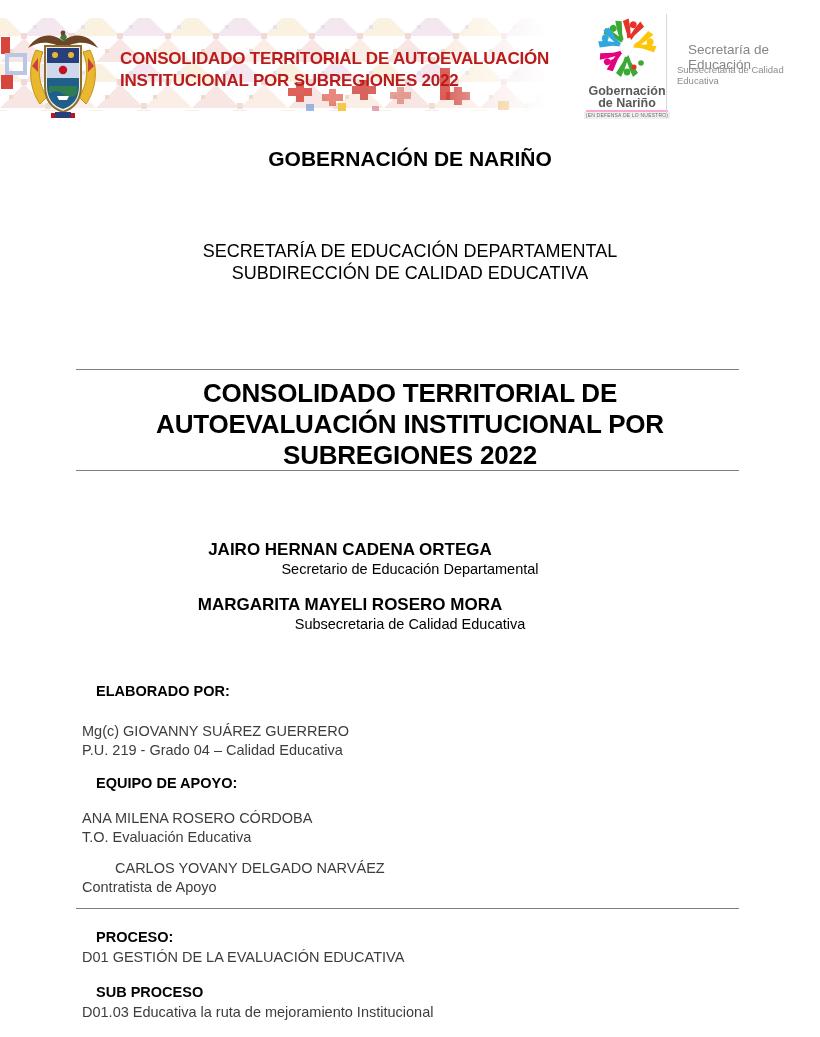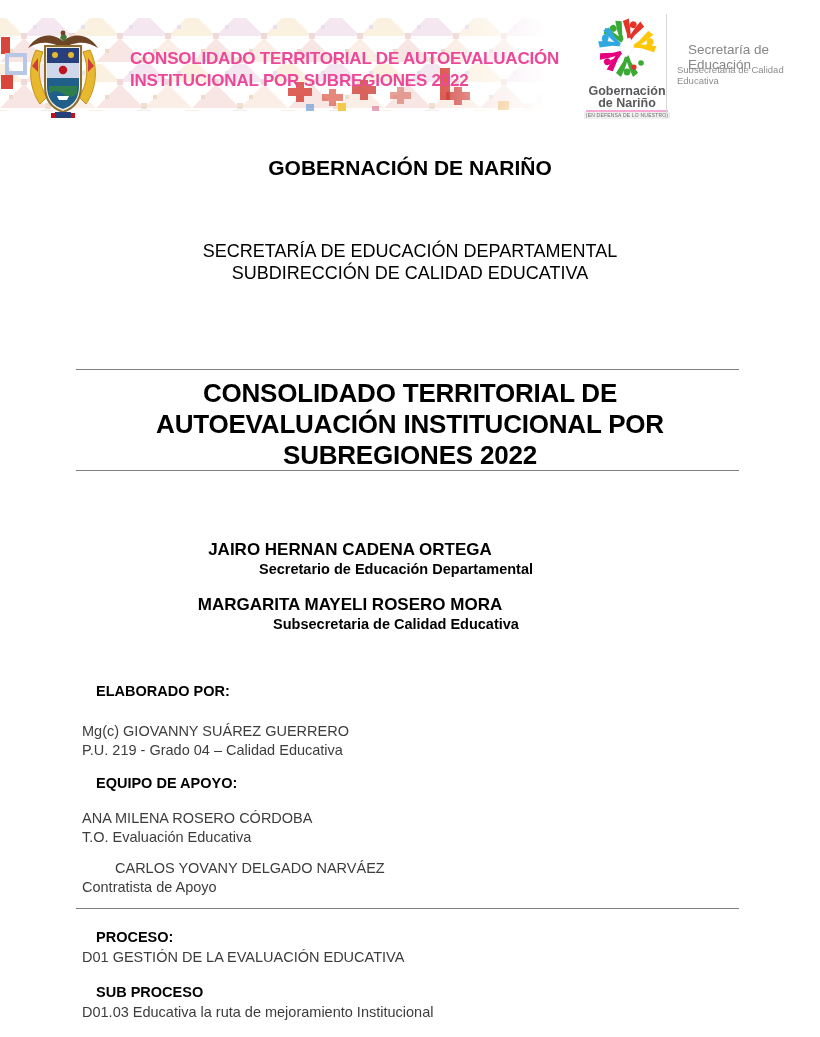--- a/index.html
+++ b/index.html
@@ -6,49 +6,49 @@
   .page{
     position:relative;width:820px;height:1037px;background:#fff;
     font-family:"Liberation Sans", sans-serif;color:#000;overflow:hidden;
   }
   .abs{position:absolute;}
 
   
   .pattern-band{left:0;top:18px;width:548px;height:93px;}
   .coat-of-arms{left:24px;top:28px;width:78px;height:94px;}
   .banner-title{
-    left:130px;top:48px;width:480px;
-    font-size:17px;line-height:22px;font-weight:bold;color:#ec4899;
+    left:120px;top:48px;width:480px;
+    font-size:17px;line-height:22px;font-weight:bold;color:#b91c1c;
     letter-spacing:-0.2px;
   }
   .gov-logo{left:586px;top:10px;width:82px;height:76px;}
   .gov-logo-line1{left:586px;top:85px;width:82px;text-align:center;
     font-size:12.5px;font-weight:bold;color:#58595b;line-height:12px;}
   .gov-logo-line2{left:586px;top:97px;width:82px;text-align:center;
     font-size:12.5px;font-weight:bold;color:#58595b;line-height:12px;
     border-bottom:7px solid #f9a8d4;padding-bottom:1px;}
   .gov-logo-tagline{left:584px;top:112px;width:86px;text-align:center;
     font-size:5px;color:#6e6e6e;background:#efefef;line-height:7px;letter-spacing:.2px;}
   .header-divider{left:666px;top:14px;width:1px;height:100px;background:#d8d8d8;}
   .sec-edu{left:688px;top:42px;font-size:13.5px;color:#868686;}
   .sub-edu{left:677px;top:64px;font-size:9.5px;color:#8d8d8d;}
 
   
   .org-title{left:0;top:147px;width:820px;text-align:center;
-    font-size:21px;font-weight:bold;margin-top:9px;}
+    font-size:21px;font-weight:bold;}
   .dept-block{left:0;top:240px;width:820px;text-align:center;
     font-size:18px;font-weight:normal;line-height:22px;}
   .hrule{height:0;border-top:1px solid #7f7f7f;}
   .rule1{left:76px;top:369px;width:663px;}
   .rule2{left:76px;top:470px;width:663px;}
   .rule3{left:76px;top:908px;width:663px;}
   .main-title{left:0;top:378px;width:820px;text-align:center;
     font-size:26px;font-weight:bold;line-height:31px;letter-spacing:-0.2px;}
   .official-name{width:700px;left:0;text-align:center;font-size:17px;font-weight:bold;}
-  .official-title{width:792px;left:0;text-align:center;font-size:14.5px;font-weight:bold;}
+  .official-title{width:792px;left:14px;text-align:center;font-size:14.5px;font-weight:normal;}
   .o1n{top:540px;} .o1t{top:561px;}
   .o2n{top:595px;} .o2t{top:616px;}
 
   .lbl{left:96px;font-size:14.5px;font-weight:bold;color:#000;}
   .val{left:82px;font-size:14.5px;color:#3d3d3d;line-height:19px;}
   .elaborado-lbl{top:683px;}
   .elaborado-name{top:722px;}
   .elaborado-role{top:741px;}
   .equipo-lbl{top:775px;}
   .m1n{top:809px;} .m1r{top:828px;}

